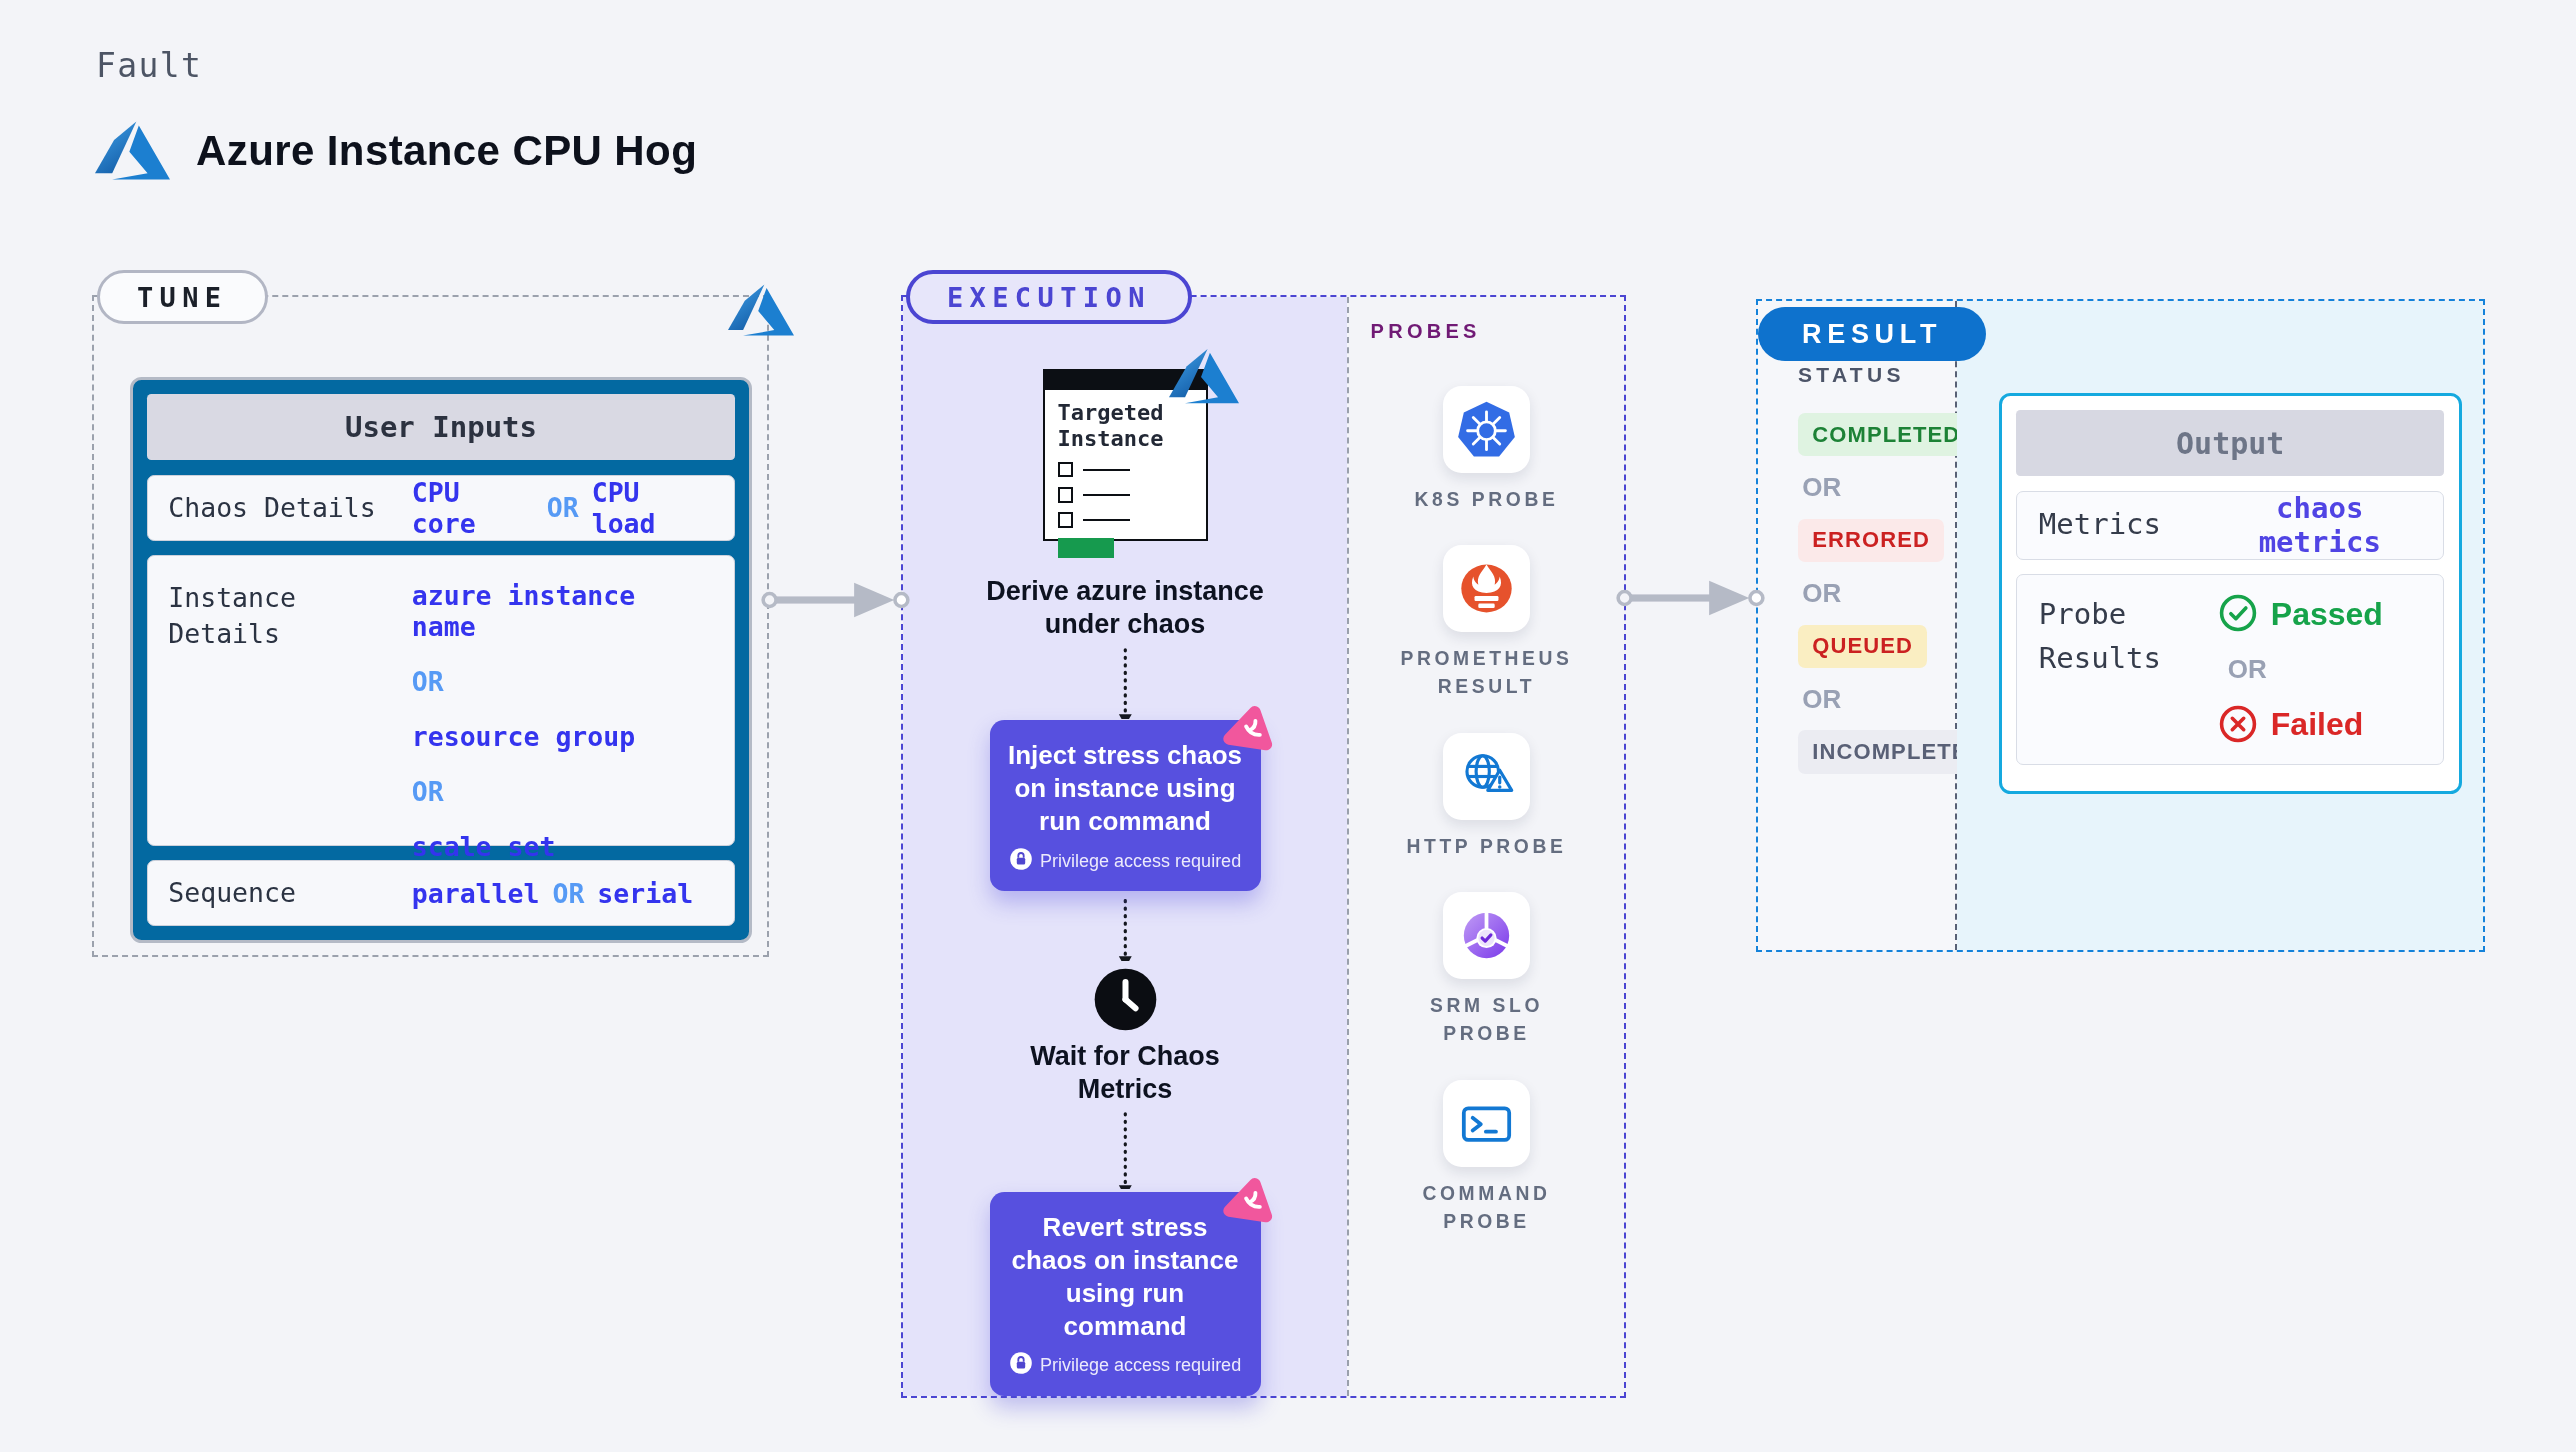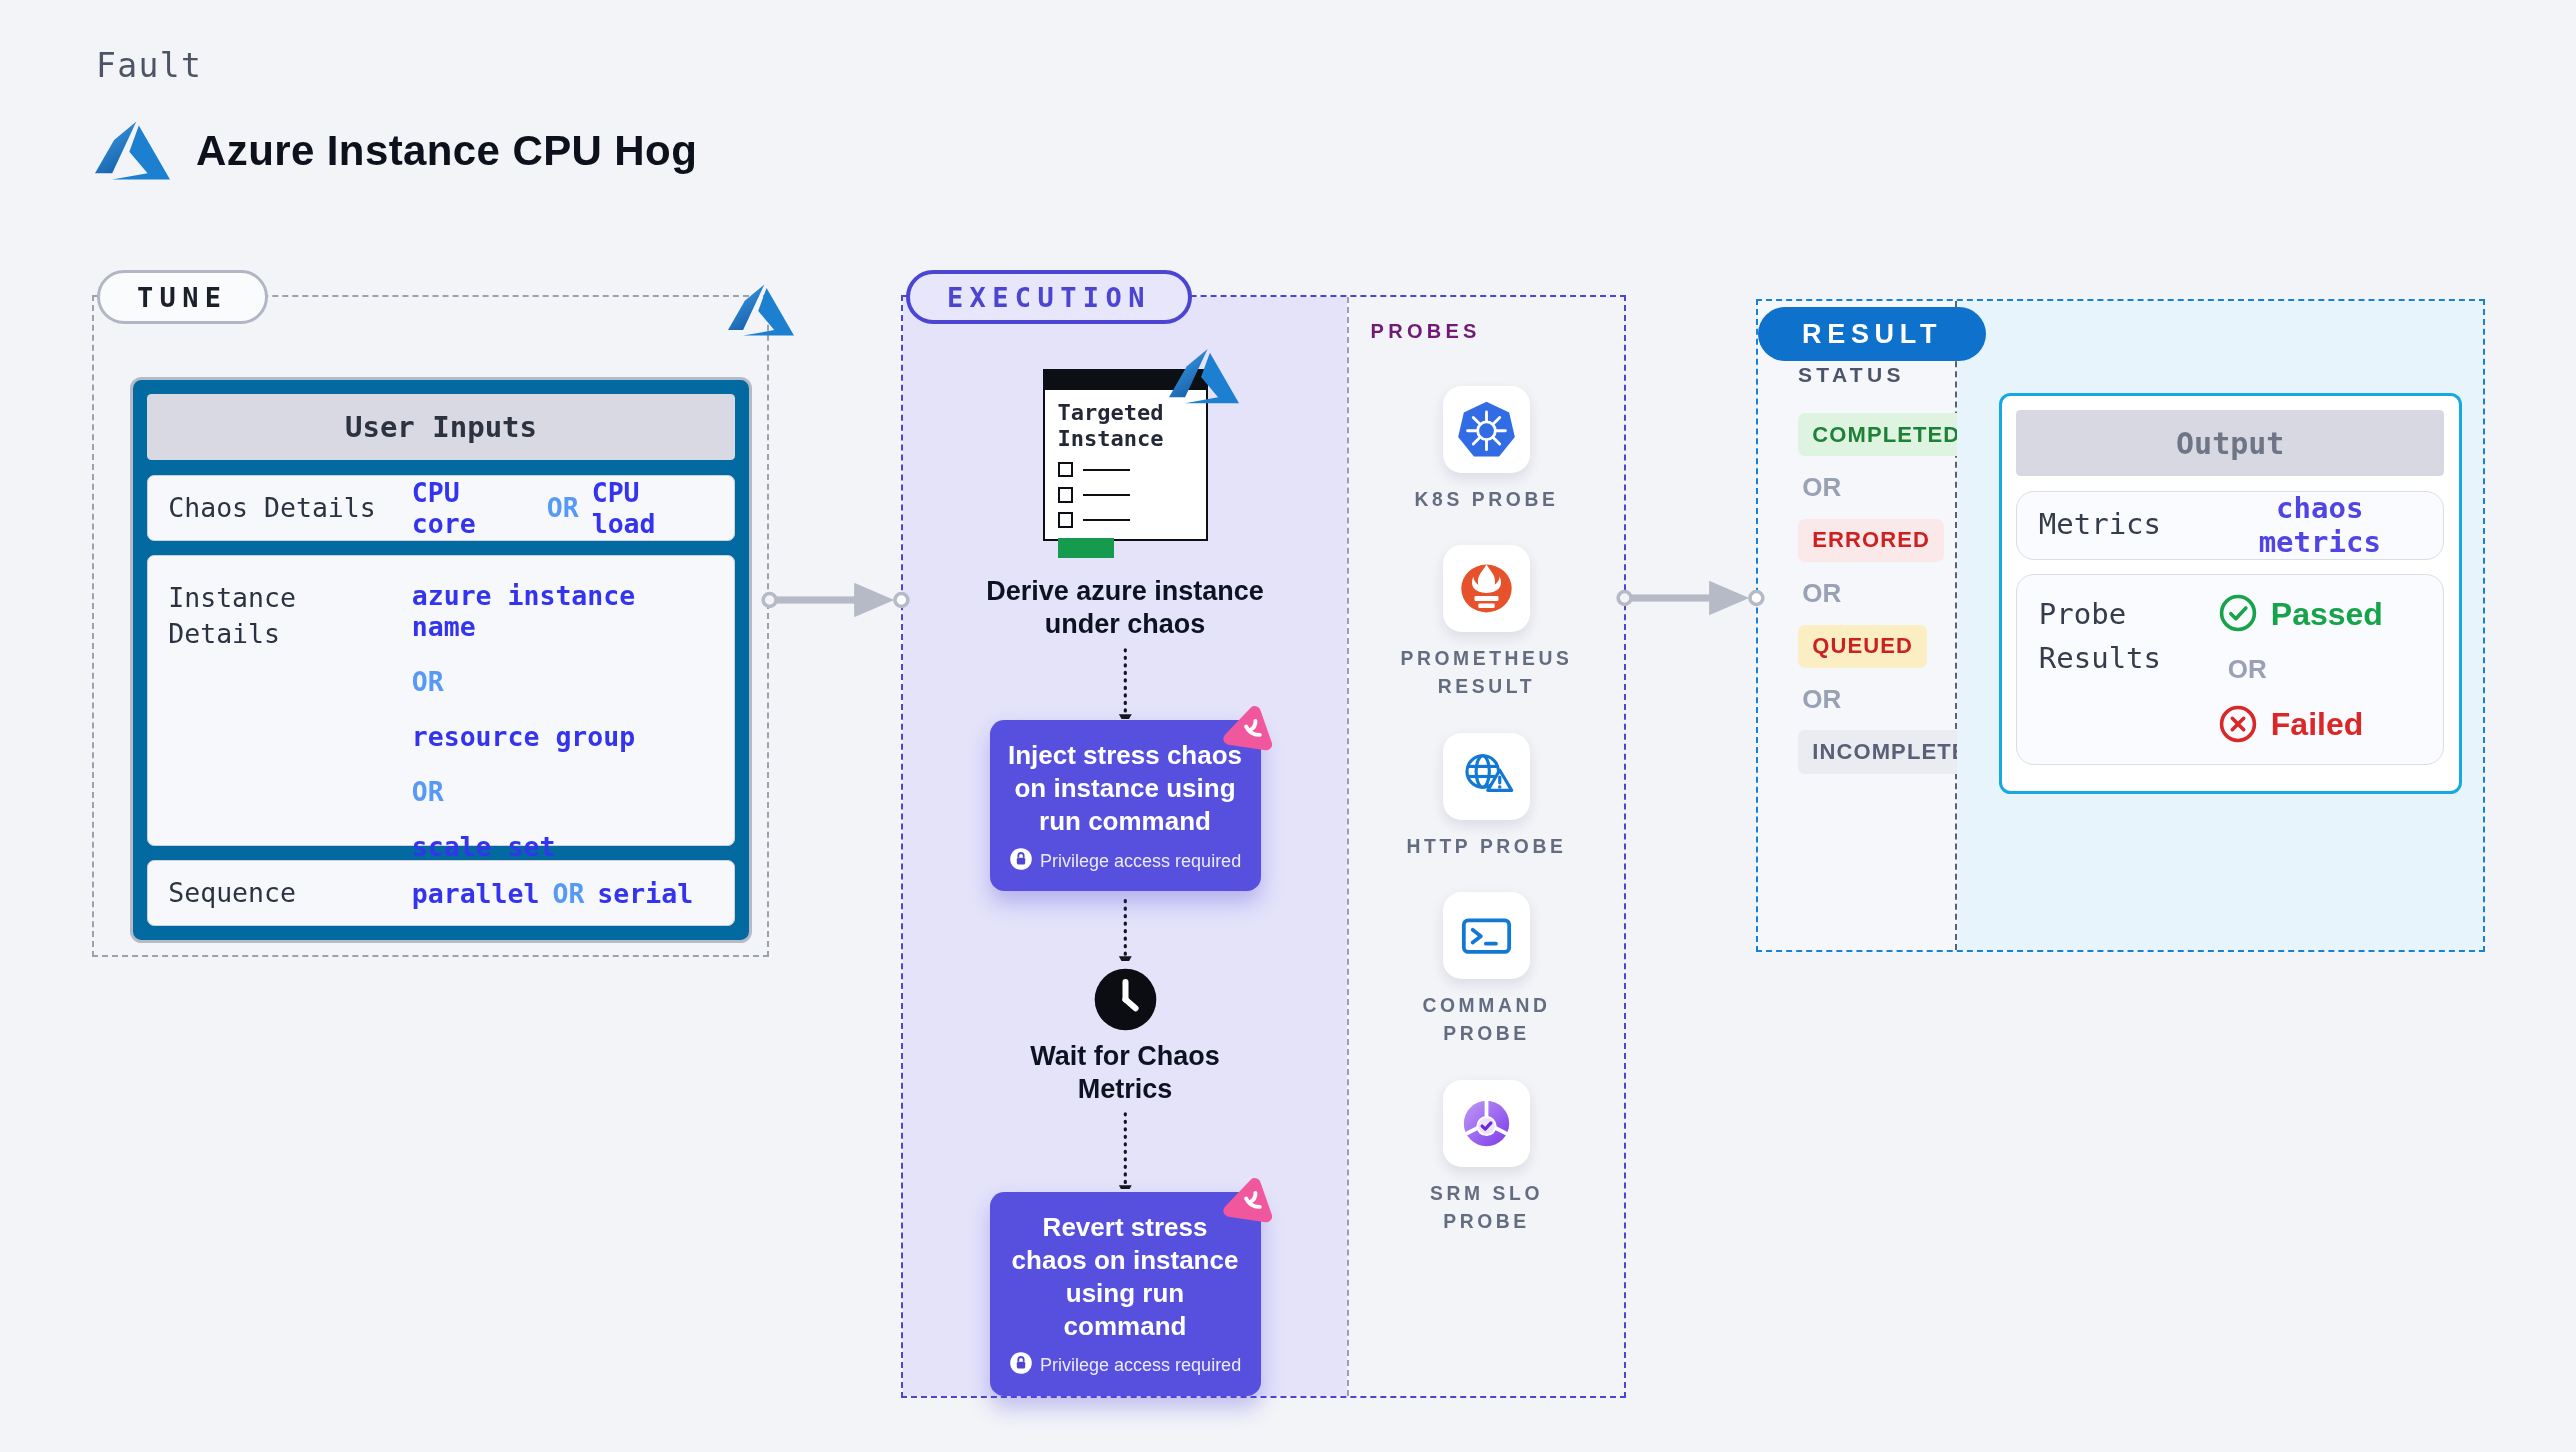--- a/index.html
+++ b/index.html
@@ -105,21 +105,21 @@
   .st-badge.errored{color:#cb2121;background:#fbe9e9;}
   .st-badge.queued{color:#cb2121;background:#faeec2;}
   .st-badge.incompleted{color:#596076;background:#ebecf2;}
   .st-or{font-size:26px;font-weight:600;color:#99a1b4;margin:15.8px 0;padding-left:4.3px;}
 
   .output-area{flex:1;background:#e7f4fb;position:relative;}
   .output-card{position:absolute;left:42px;right:21.5px;top:92px;height:401px;background:#fff;
                border:3.6px solid #15a9df;border-radius:11.5px;padding:14.3px;}
   .out-head{height:66px;background:#d7d8e2;border-radius:4.3px;display:flex;align-items:center;
             justify-content:center;font-family:var(--mono);font-weight:700;font-size:30px;color:#6d7587;}
-  .out-row{margin-top:14.3px;border:1.4px solid #d9dde6;border-radius:18px;background:#fafbfe;display:flex;}
+  .out-row{margin-top:14.3px;border:1.4px solid #d9dde6;border-radius:7px;background:#fafbfe;display:flex;}
   .out-row.metrics{height:69px;align-items:center;padding:0 21.5px;}
   .out-row.results{padding:18.6px 21.5px;}
   .out-label{width:179px;flex:none;font-family:var(--mono);font-size:29px;color:#353c4b;line-height:1.5;}
   .out-metric-val{flex:1;text-align:center;font-family:var(--mono);font-weight:600;font-size:29px;color:#5044e4;}
   .res-vals{flex:1;display:flex;flex-direction:column;align-items:flex-start;}
   .res-line{display:flex;align-items:center;gap:13px;}
   .res-line .res-txt{font-size:32px;font-weight:800;}
   .passed .res-txt{color:#16a34a;}
   .failed .res-txt{color:#da2727;}
   .res-or{margin:18.6px 0 18.6px 10px;font-size:26px;font-weight:600;color:#99a1b4;}
@@ -356,43 +356,43 @@
               <line x1="71" y1="51" x2="71" y2="60" stroke="#1278d3" stroke-width="5" stroke-linecap="round"></line>
               <circle cx="71" cy="66.5" r="2.8" fill="#1278d3"></circle>
             </svg>
           </div>
           <div class="probe-label">HTTP PROBE</div>
         </div>
 
         <div class="probe" style="display:flex;flex-direction:column;align-items:center;">
           <div class="probe-card">
             <svg viewBox="0 0 100 100">
-              <rect x="14" y="26" width="72" height="50" rx="7" fill="none" stroke="#1278d3" stroke-width="6"></rect>
-              <polyline points="28,41 41,51 28,61" fill="none" stroke="#1278d3" stroke-width="6" stroke-linecap="round" stroke-linejoin="round"></polyline>
-              <line x1="49" y1="63" x2="65" y2="63" stroke="#1278d3" stroke-width="6" stroke-linecap="round"></line>
-            </svg>
-          </div>
-          <div class="probe-label">COMMAND PROBE</div>
-        </div>
-
-        <div class="probe" style="display:flex;flex-direction:column;align-items:center;">
-          <div class="probe-card">
-            <svg viewBox="0 0 100 100">
               <circle cx="50" cy="50" r="36" fill="url(#srmgrad)"></circle>
               <g stroke="#fff" stroke-width="6">
                 <line x1="50" y1="50" x2="50" y2="12"></line>
                 <line x1="50" y1="50" x2="84" y2="67"></line>
                 <line x1="50" y1="50" x2="16" y2="67"></line>
               </g>
               <circle cx="50" cy="54" r="16" fill="#fff"></circle>
               <circle cx="50" cy="54" r="13" fill="#ece4fb"></circle>
               <path d="M43 54 l5 5 l9 -10" stroke="#6d28d9" stroke-width="5" fill="none" stroke-linecap="round" stroke-linejoin="round"></path>
             </svg>
           </div>
           <div class="probe-label">SRM SLO PROBE</div>
+        </div>
+
+        <div class="probe" style="display:flex;flex-direction:column;align-items:center;">
+          <div class="probe-card">
+            <svg viewBox="0 0 100 100">
+              <rect x="14" y="26" width="72" height="50" rx="7" fill="none" stroke="#1278d3" stroke-width="6"></rect>
+              <polyline points="28,41 41,51 28,61" fill="none" stroke="#1278d3" stroke-width="6" stroke-linecap="round" stroke-linejoin="round"></polyline>
+              <line x1="49" y1="63" x2="65" y2="63" stroke="#1278d3" stroke-width="6" stroke-linecap="round"></line>
+            </svg>
+          </div>
+          <div class="probe-label">COMMAND PROBE</div>
         </div>
 
       </div>
     </div>
   </div>
 
   <svg class="conn" style="left:1616px;top:575px;" width="149" height="46" viewBox="0 0 208 64">
     <rect x="20" y="27" width="112" height="10" fill="#b5bac6"></rect>
     <polygon points="130,8 186,32 130,56" fill="#b5bac6"></polygon>
     <circle cx="12" cy="32" r="9" fill="#f3f4f8" stroke="#b5bac6" stroke-width="5"></circle>

